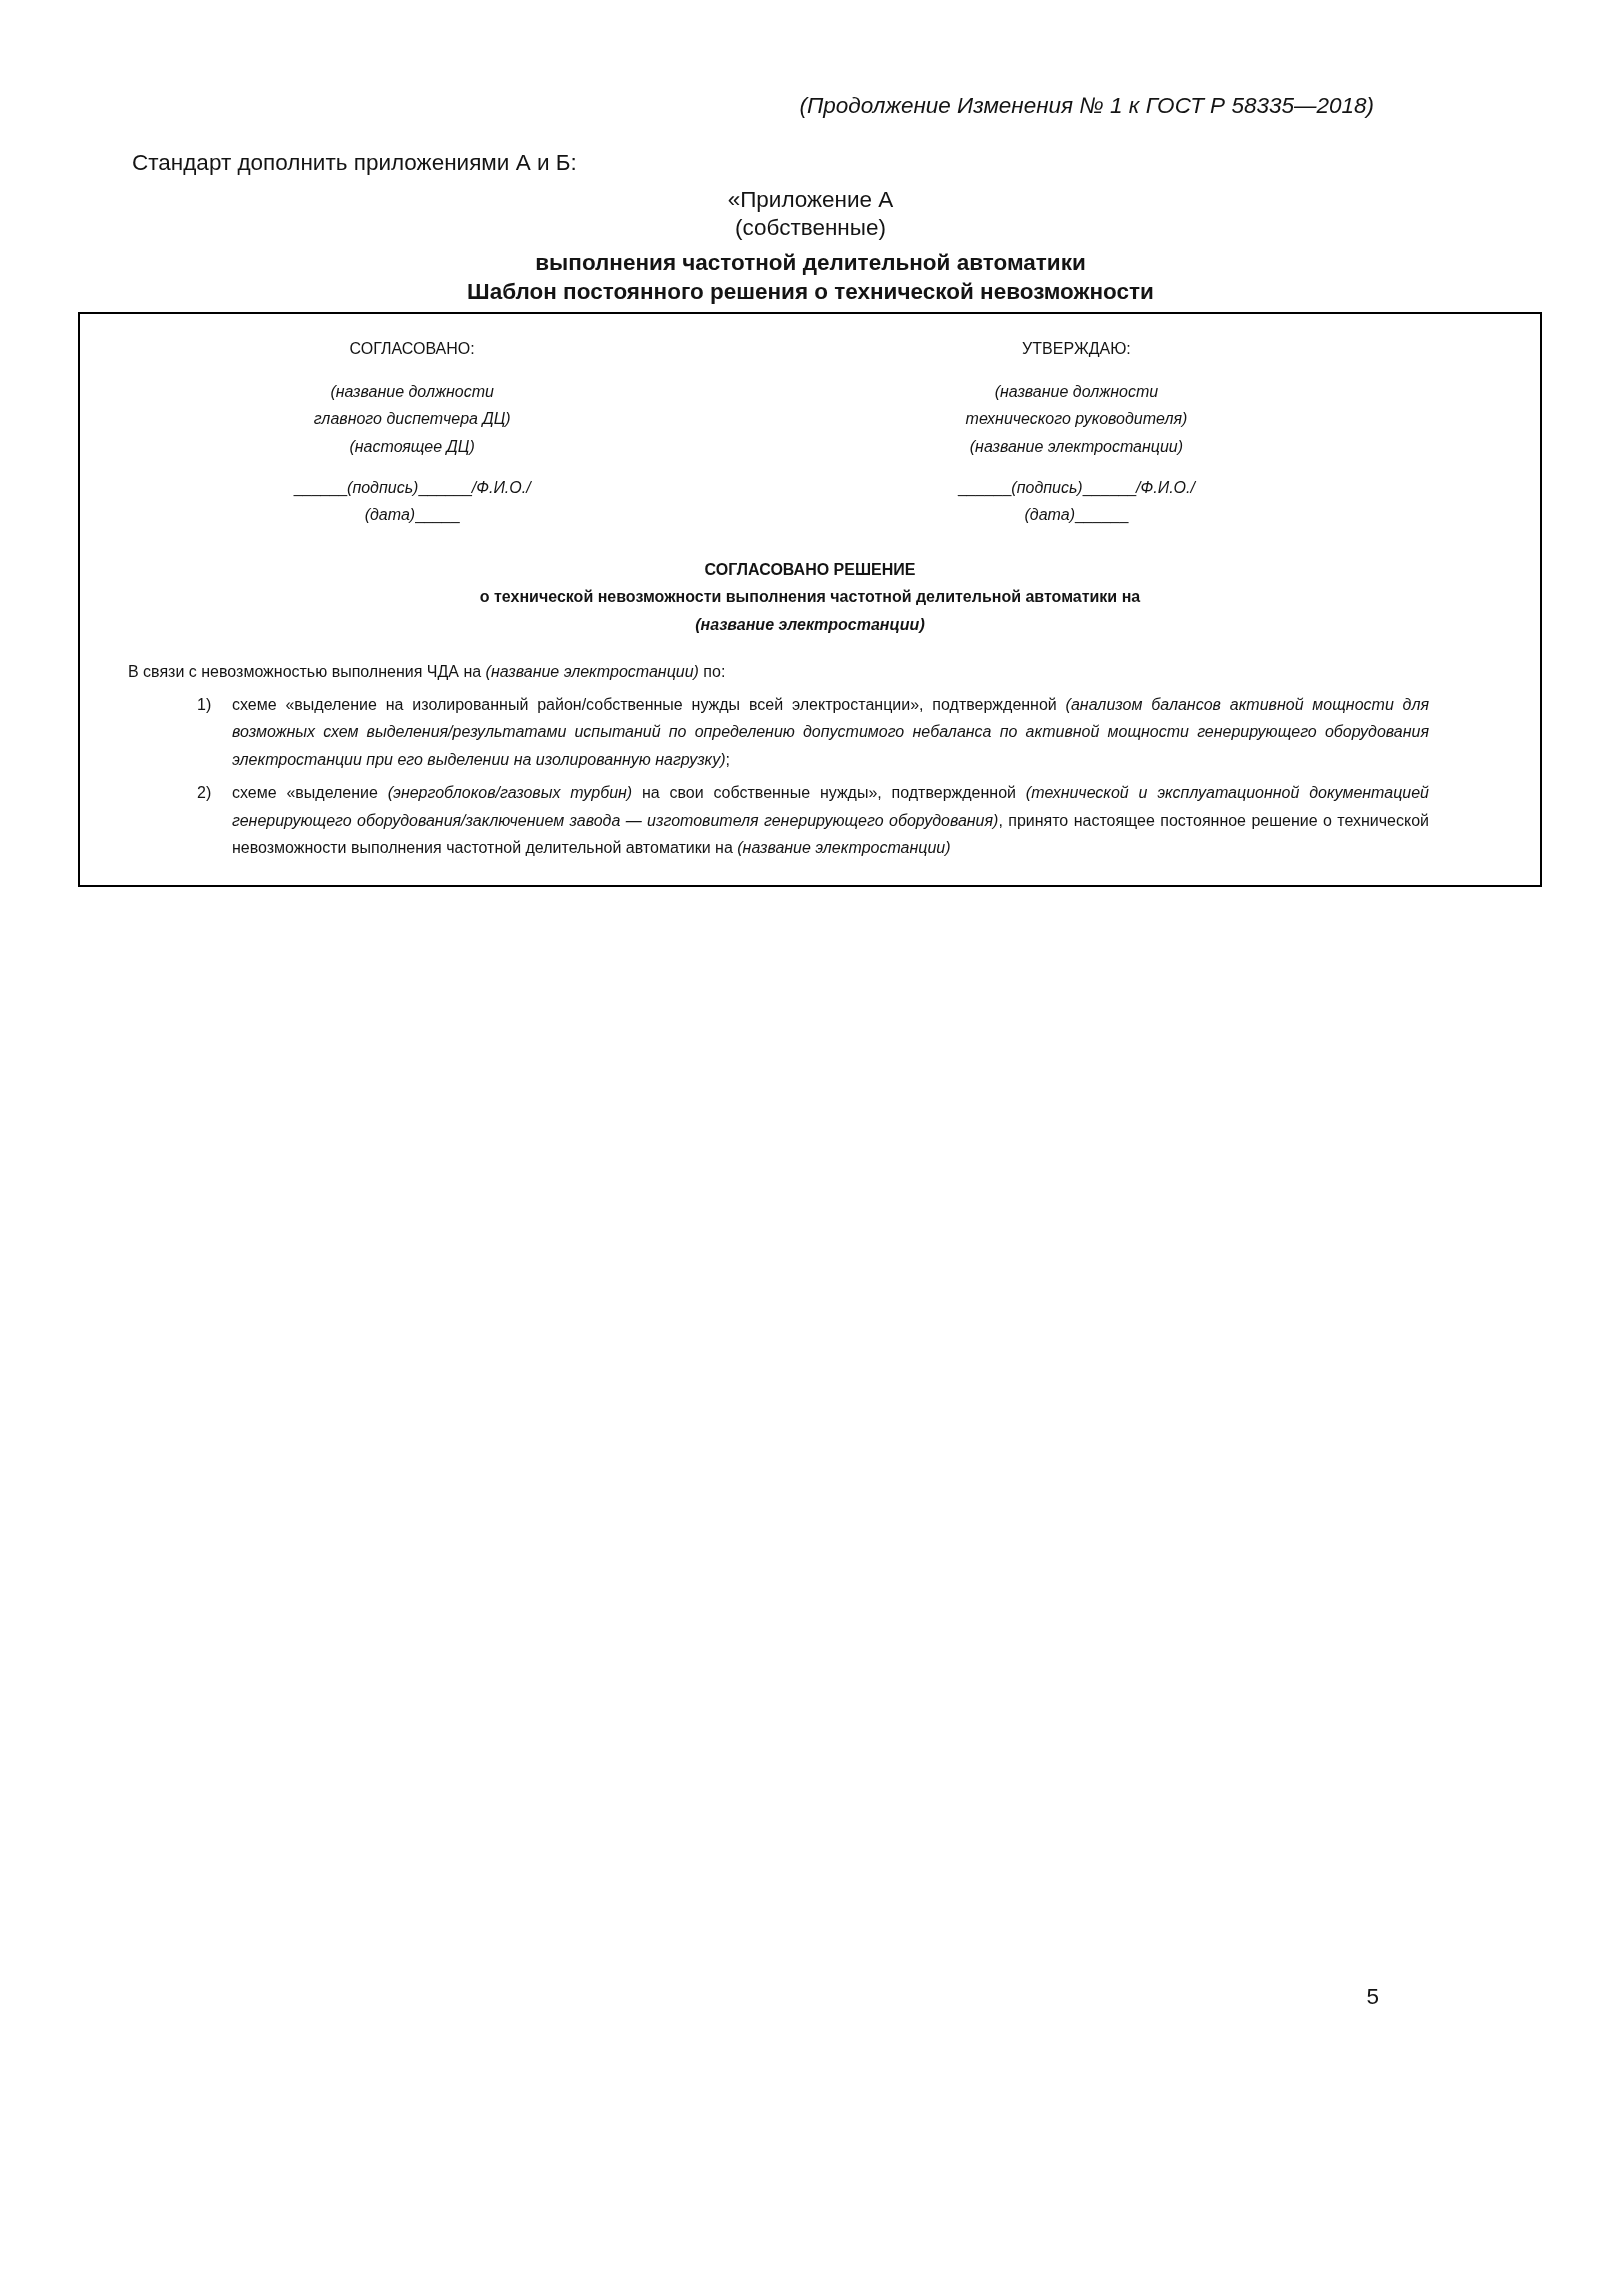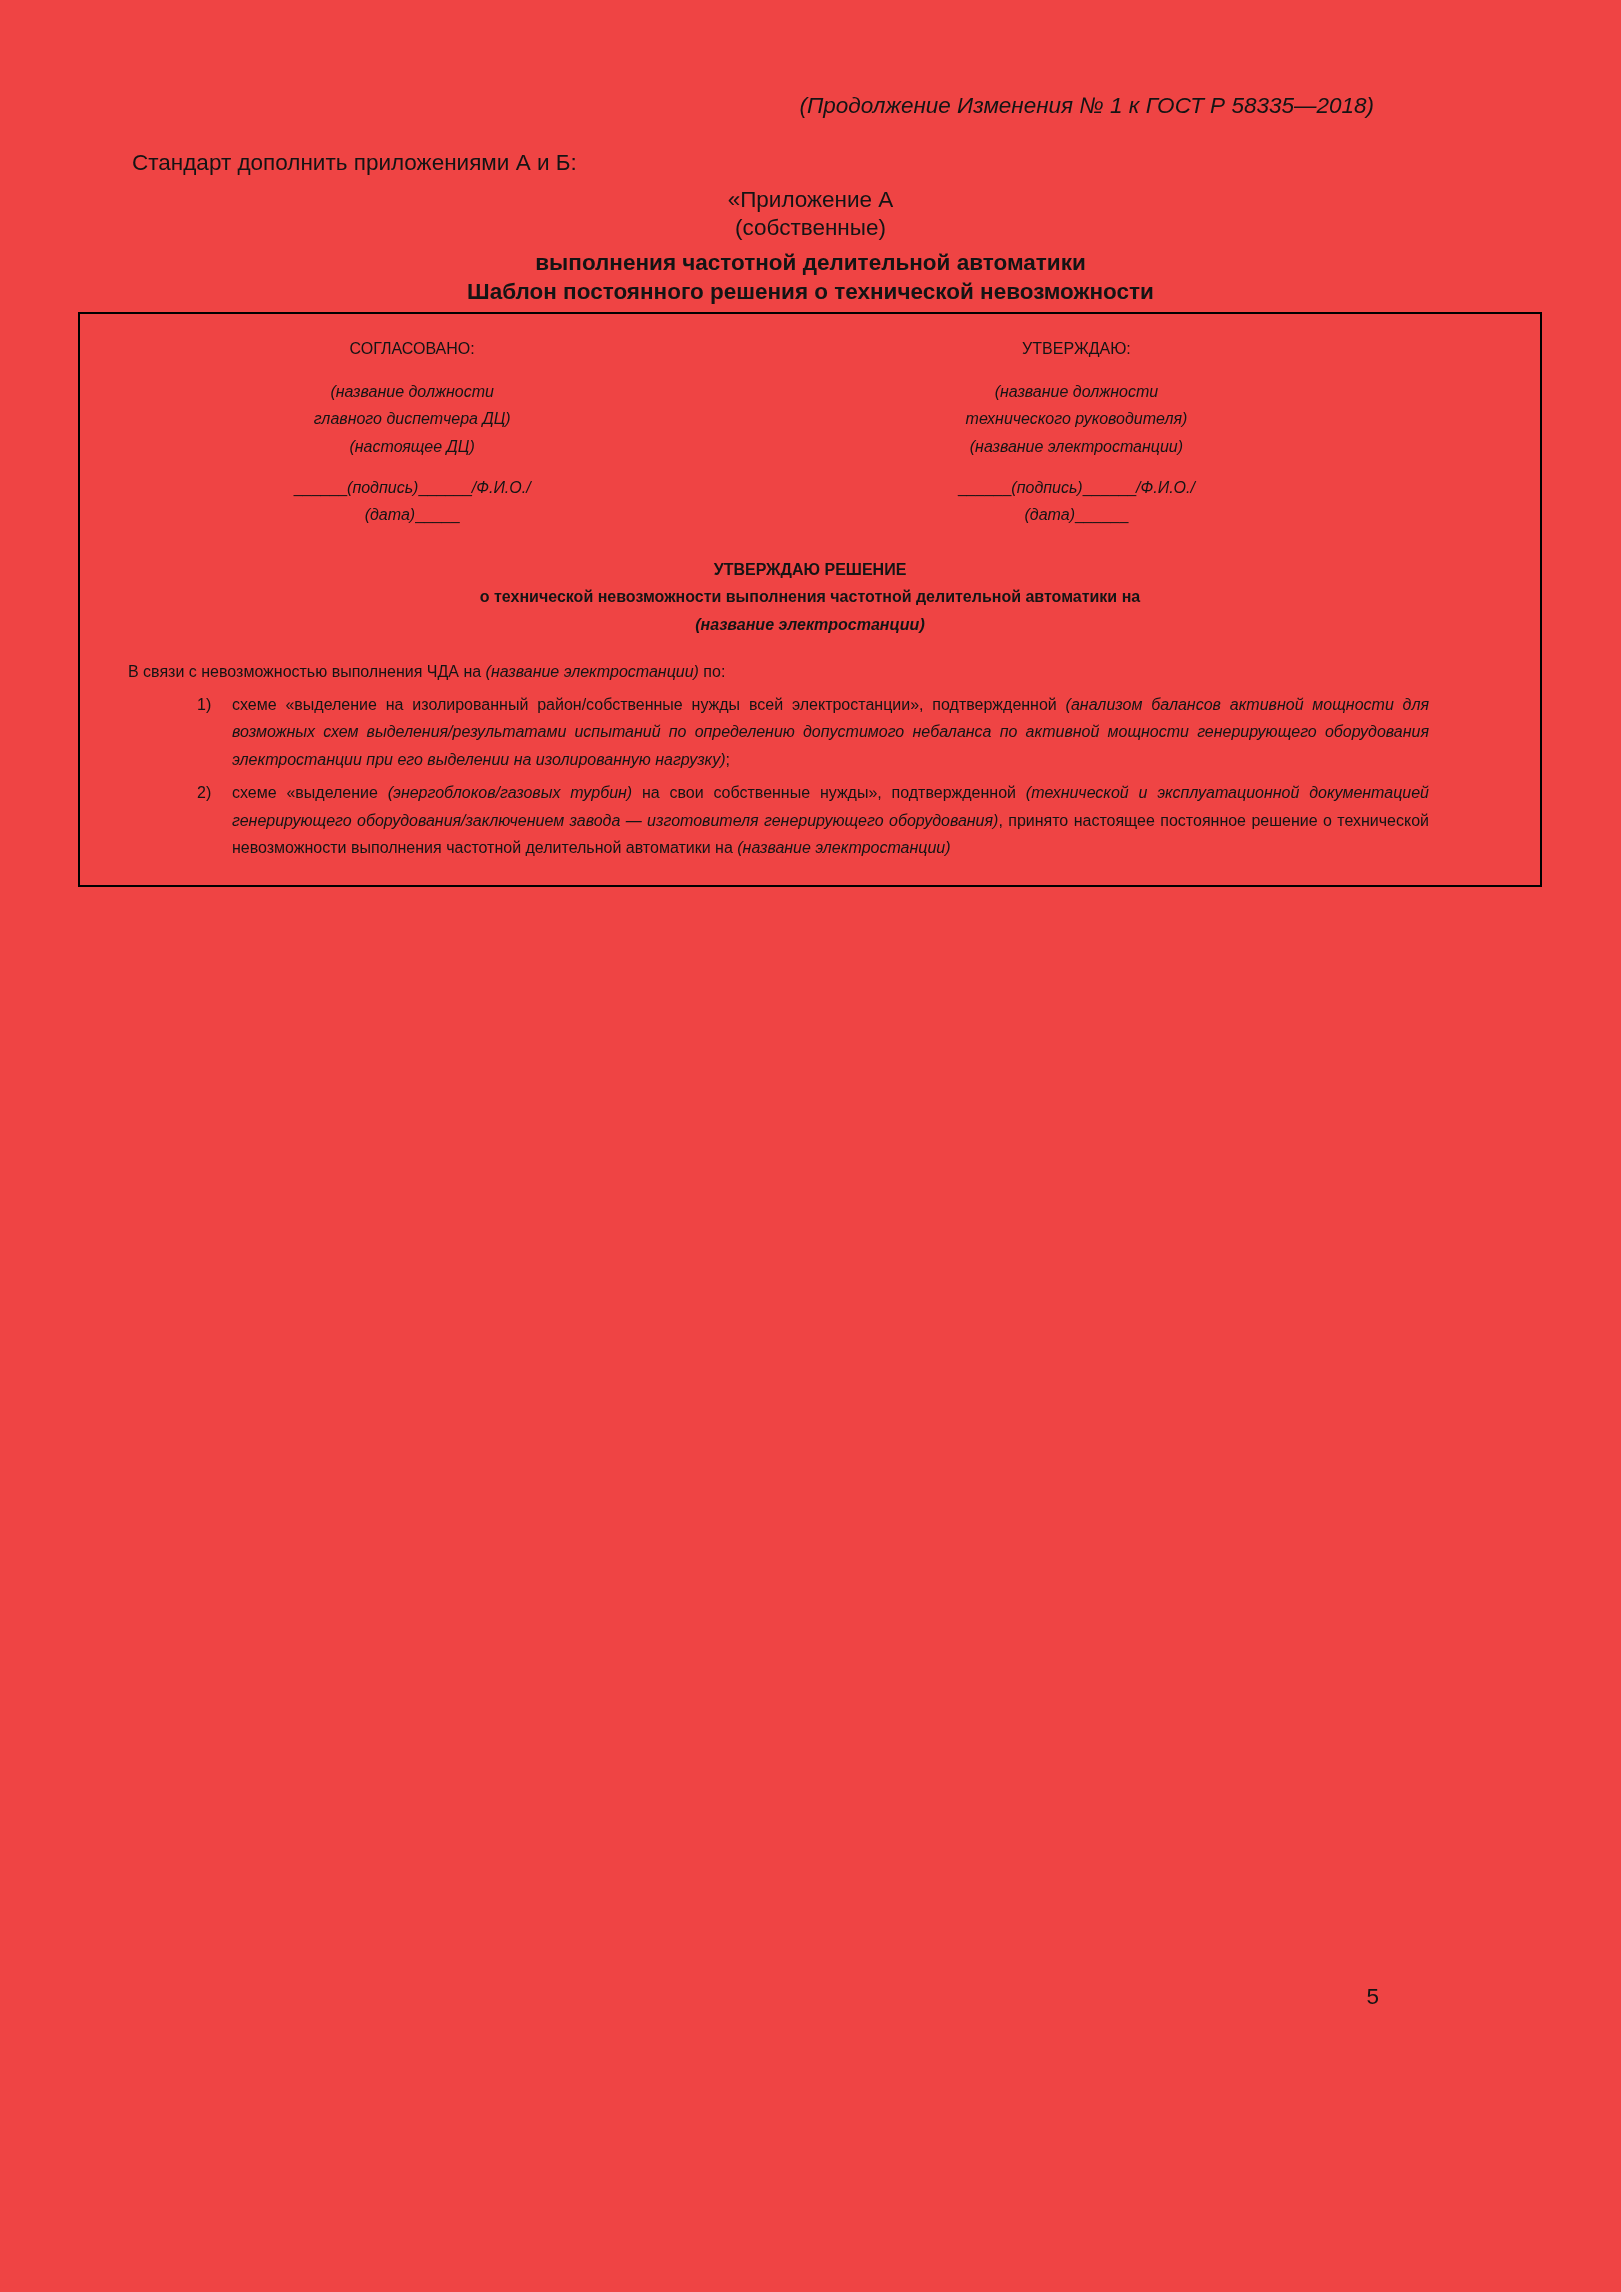--- a/index.html
+++ b/index.html
@@ -1,17 +1,17 @@
 <!DOCTYPE html>
 <html><head>
 <meta charset="utf-8">
 <style>
   html,body{margin:0;padding:0;background:#e8e8e8;}
   .page{
-    width:1621px;height:2293px;background:#ef4444;position:relative;
+    width:1621px;height:2293px;background:#ffffff;position:relative;
     font-family:"Liberation Sans",sans-serif;color:#141414;margin:0 auto;
     font-size:22.5px;
   }
   .header-note{
     position:absolute;top:93px;left:196px;right:247px;
     text-align:right;font-style:italic;
   }
   .intro{position:absolute;top:138px;left:132px;margin-top:12px;}
   .appendix{
     position:absolute;top:186px;left:0;width:100%;
@@ -87,21 +87,21 @@
         </div>
         <div class="col-sign">
           <div><span>______</span><span class="it ul">(подпись)</span><span>______</span><span class="it">/Ф.И.О./</span></div>
           <div><span class="it">(дата)</span><span>______</span></div>
         </div>
       </div>
 
     </div>
 
     <div class="decision">
-      <div>УТВЕРЖДАЮ РЕШЕНИЕ</div>
+      <div>СОГЛАСОВАНО РЕШЕНИЕ</div>
       <div>о технической невозможности выполнения частотной делительной автоматики на</div>
       <div class="it-line">(название электростанции)</div>
     </div>
 
     <div class="box-body">
       <div class="intro-par"><span>В связи с невозможностью выполнения ЧДА на </span><span class="it">(название электростанции)</span><span> по:</span></div>
 
       <div class="items">
         <div class="item">
           <div class="item-num">1)</div>

